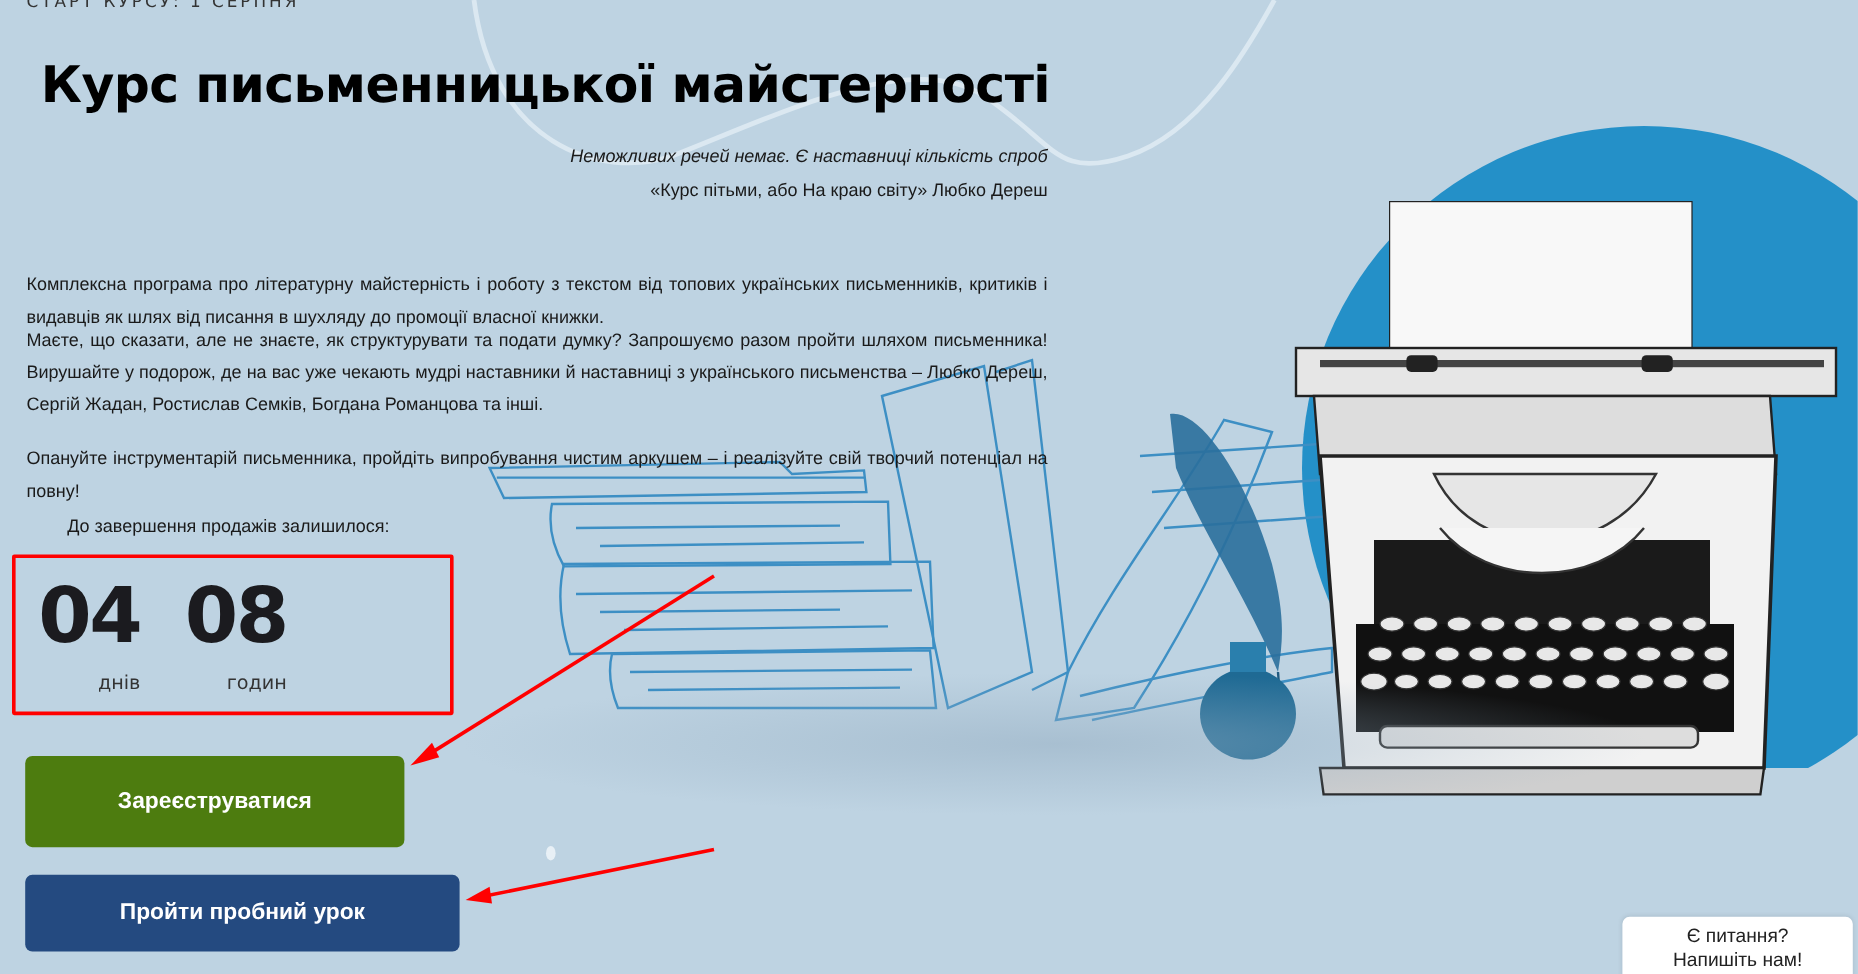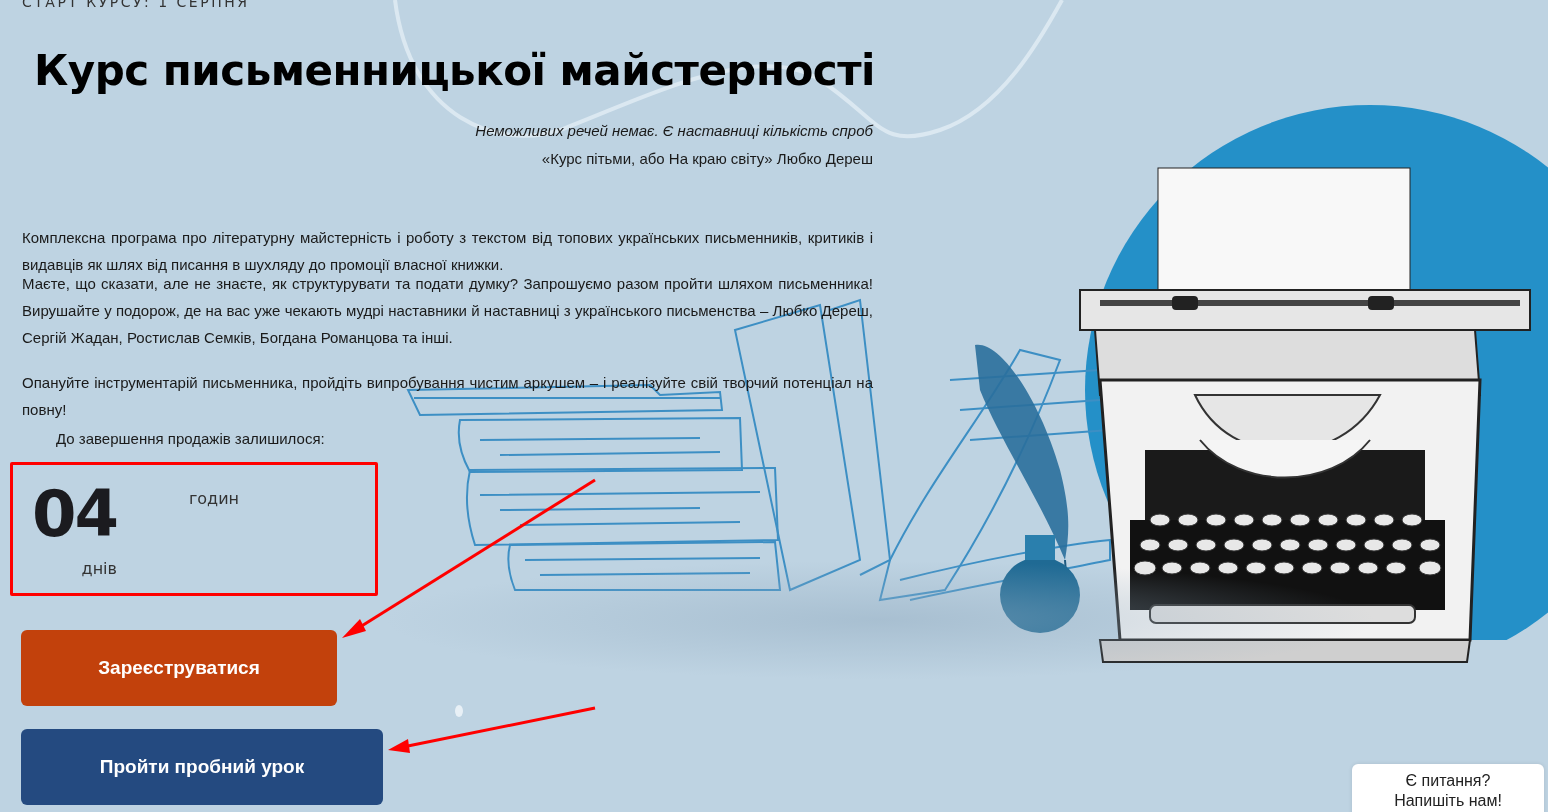--- a/index.html
+++ b/index.html
@@ -18,22 +18,22 @@
   .quote.q1 { top:122px; font-style:italic; }
   .quote.q2 { top:150px; }
   .para { position:absolute; left:22px; width:851px; margin:0; font-size:15px; line-height:27px; text-align:justify; text-align-last:left; color:#1a1a1a; }
   .p1 { top:188px;margin-top:36px; } .p2 { top:270px; } .p3 { top:369px; }
   .countdown-label { position:absolute; left:22px; top:430px; font-size:15px;margin-left:34px; }
   .countdown { position:absolute; left:10px; top:462px; width:362px; height:128px; border:3px solid #f00; border-radius:2px; }
   .cd-item { position:absolute; top:14px; width:110px; text-align:right; }
   .cd-item .num { display:block; font-family:"DejaVu Sans", sans-serif; font-weight:bold; font-size:64px; line-height:70px; color:#1b1b1f; letter-spacing:-2px; }
   .cd-item .unit { display:block; margin-top:10px; font-family:"DejaVu Sans", sans-serif; font-size:16px; color:#333; }
   .btn { position:absolute; border:none; border-radius:6px; color:#fff; font-family:"Liberation Sans", sans-serif; font-weight:bold; font-size:19px; cursor:pointer; display:flex; align-items:center; justify-content:center; }
-  .btn-register { left:21px; top:630px; width:316px; height:76px; background:#c2410c; }
-  .btn-trial { left:21px; top:729px; width:362px; height:76px; background:#244a80; }
+  .btn-register { left:21px; top:630px; width:316px; height:76px; background:#4d7c0f; }
+  .btn-trial { left:21px; top:729px; width:362px; height:64px; background:#244a80; }
   .chat-widget { position:absolute; left:1352px; top:764px; width:192px; height:60px; background:#fff; border-radius:6px 6px 0 0; text-align:center; font-size:16px; line-height:20px; color:#222; padding-top:7px; box-sizing:border-box; box-shadow:0 0 4px rgba(0,0,0,0.1); }
   .arrow-svg { position:absolute; left:0; top:0; width:1548px; height:812px; pointer-events:none; }
   .dot { position:absolute; left:455px; top:705px; width:8px; height:12px; border-radius:50%; background:#e8f0f6; }
 </style>
 </head>
 <body>
 
 <svg class="deco-svg" viewBox="0 0 1548 812">
 
   <path d="M395,0 C410,120 500,150 560,130 C650,95 760,40 820,80 C880,120 880,150 940,130 C1000,110 1040,40 1062,0" fill="none" stroke="#dbe8f1" stroke-width="4"></path>
@@ -130,20 +130,21 @@
 <p class="para p2">Маєте, що сказати, але не знаєте, як структурувати та подати думку? Запрошуємо разом пройти шляхом письменника! Вирушайте у подорож, де на вас уже чекають мудрі наставники й наставниці з українського письменства – Любко Дереш, Сергій Жадан, Ростислав Семків, Богдана Романцова та інші.</p>
 <p class="para p3">Опануйте інструментарій письменника, пройдіть випробування чистим аркушем – і реалізуйте свій творчий потенціал на повну!</p>
 
 <div class="countdown-label">До завершення продажів залишилося:</div>
 <div class="countdown">
   <div class="cd-item" style="left:-6px;">
     <span class="num">04</span>
     <span class="unit">днів</span>
   </div>
   <div class="cd-item" style="left:116px;">
+    <span class="num">08</span>
     <span class="unit">годин</span>
   </div>
 </div>
 
 <button class="btn btn-register">Зареєструватися</button>
 <button class="btn btn-trial">Пройти пробний урок</button>
 
 <svg class="arrow-svg" viewBox="0 0 1548 812">
   <g stroke="#ff0000" stroke-width="3" fill="#ff0000">
     <line x1="595" y1="480" x2="352" y2="632"></line>

